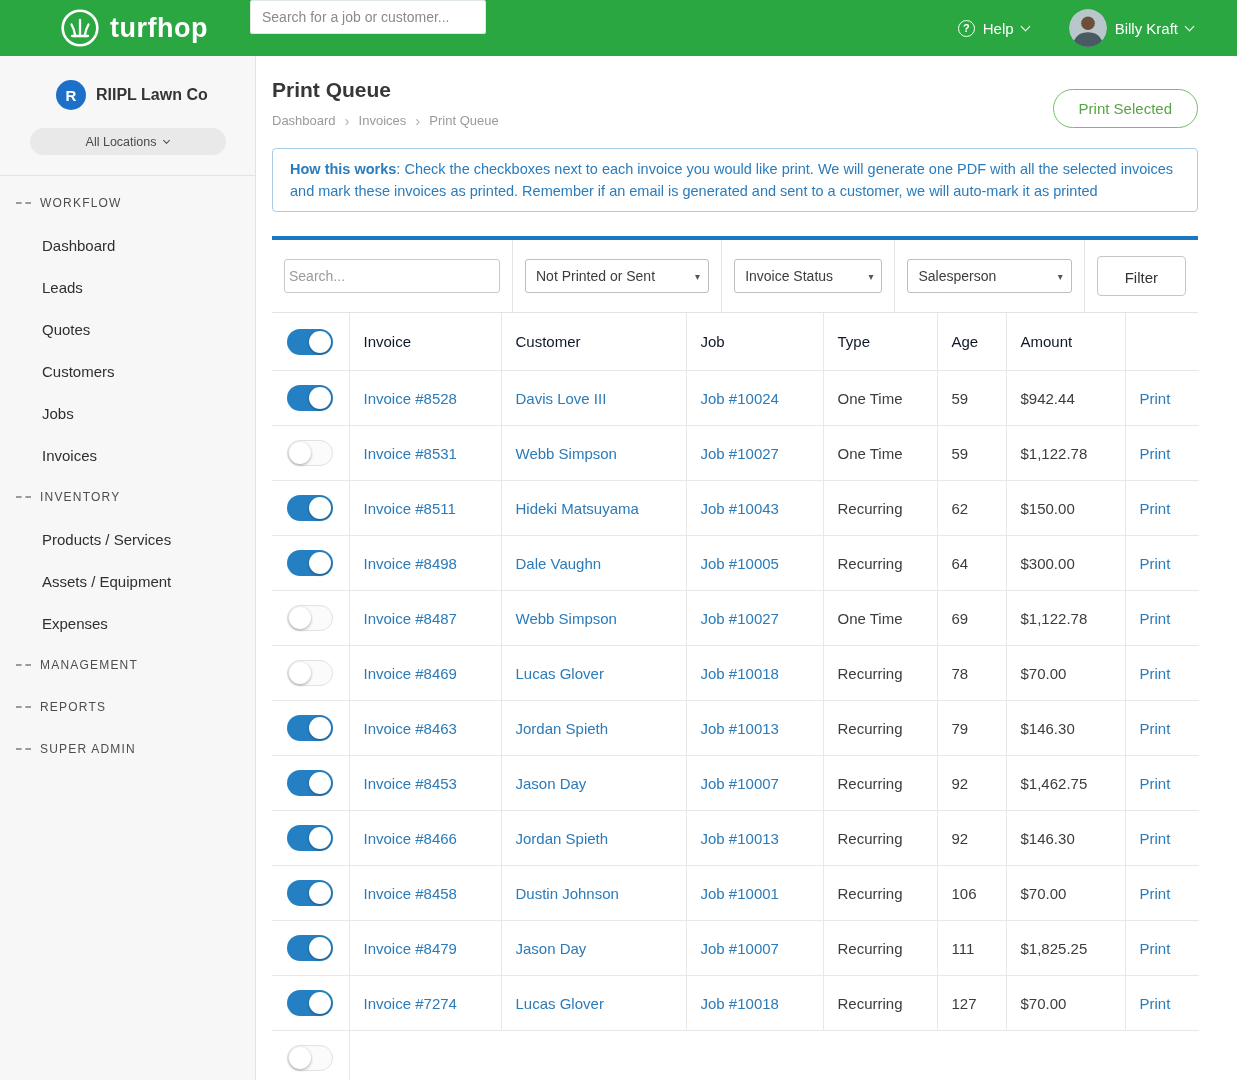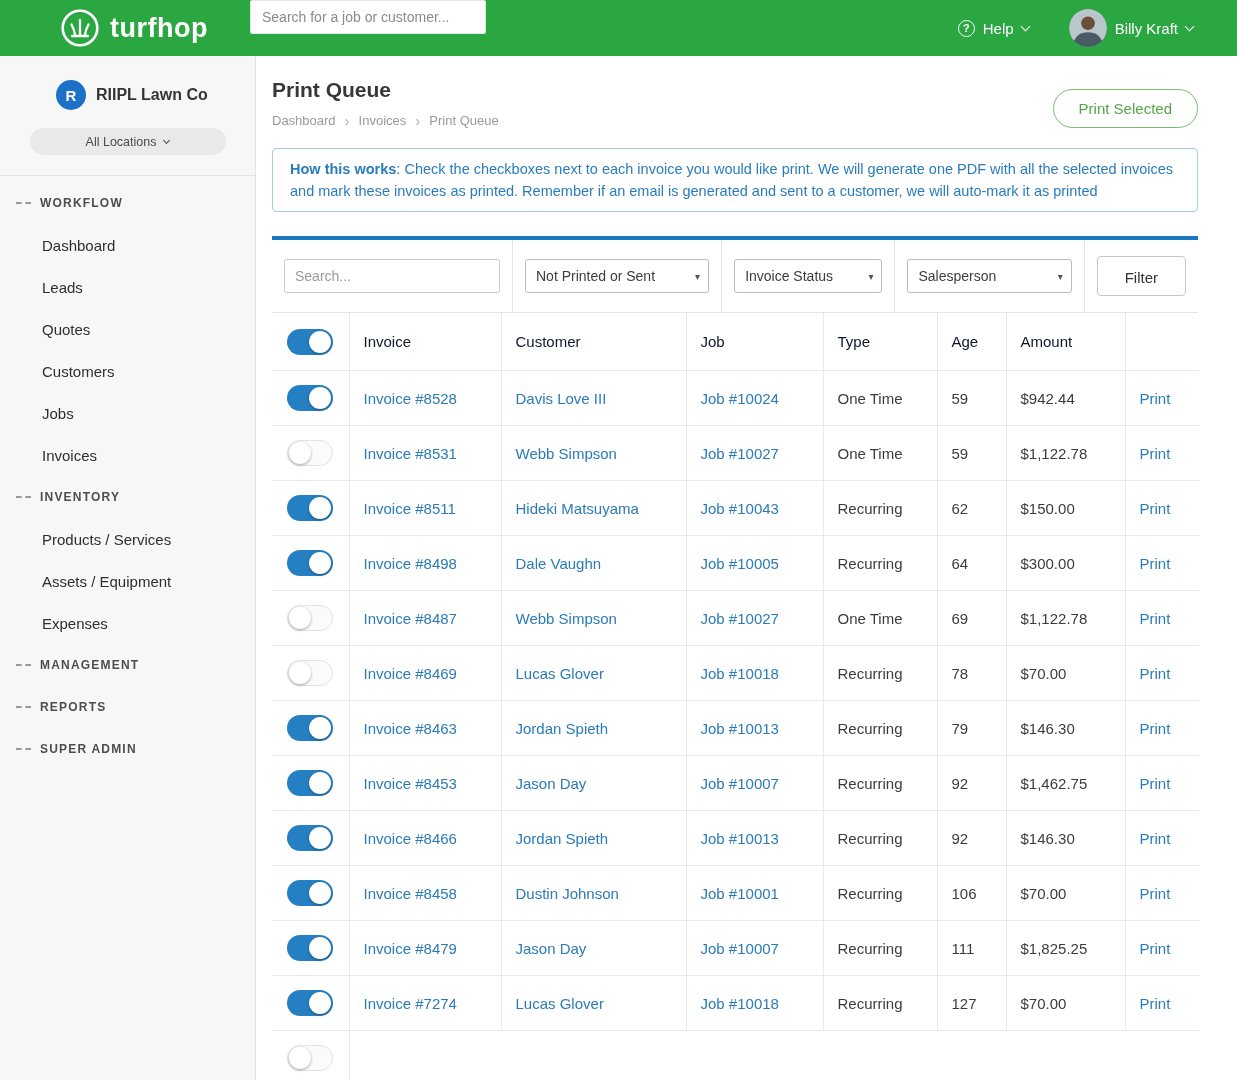--- a/index.html
+++ b/index.html
@@ -26,21 +26,21 @@
   
   .company { display: flex; align-items: center; gap: 10px; padding: 24px 0 0 56px; cursor: pointer; }
   .r-badge { width: 30px; height: 30px; border-radius: 50%; background: #1d70c8; color: #fff; display: inline-flex; align-items: center; justify-content: center; font-size: 15px; font-weight: 700; flex: none; }
   .company-name { font-size: 16px; font-weight: 700; color: #343434; }
   .locations { margin: 18px auto 0; width: 196px; height: 27px; background: #e9e9e9; border-radius: 14px; display: flex; align-items: center; justify-content: center; gap: 8px; font-size: 12.5px; color: #4a4a4a; cursor: pointer; }
   .locations .chev { width: 5px; height: 5px; border-width: 1.4px; top: -1px; }
   .sidebar-divider { margin-top: 20px; border-bottom: 1px solid #e3e3e3; }
   .sidebar-nav { padding-top: 6px; }
   .nav-section { height: 42px; display: flex; align-items: center; gap: 9px; padding-left: 16px; cursor: pointer; }
   .dash-icon { width: 15px; border-top: 2px dashed #9a9a9a; display: inline-block; }
-  .nav-section-label { font-size: 12px; font-weight: 700; letter-spacing: 1.2px; color: #4d4d4d; }
+  .nav-section-label { font-size: 12px; font-weight: 400; letter-spacing: 1.2px; color: #4d4d4d; }
   .nav-item { height: 42px; display: flex; align-items: center; padding-left: 42px; font-size: 15px; color: #2f2f2f; cursor: pointer; }
 
   
   .page-head { display: flex; justify-content: space-between; align-items: flex-end; }
   .page-title { font-size: 21px; font-weight: 700; color: #373737; padding-top: 8px; }
   .breadcrumb { margin-top: 11px; font-size: 13px; color: #9a9a9a; display: flex; align-items: center; }
   .bc-item { cursor: pointer; }
   .bc-item.current { cursor: default; }
   .bc-sep { margin: 0 9px; color: #b0b0b0; font-size: 15px; line-height: 1; }
   .print-selected { margin-top: 6px; background: #ffffff; color: #56a546; border: 1.5px solid #79bd6e; border-radius: 21px; padding: 10px 25px; font-size: 15px; font-family: inherit; cursor: pointer; }
@@ -52,21 +52,21 @@
   
   .table-card { margin-top: 24px; border-top: 4px solid #1a78c2; }
   .filter-row { display: flex; border-bottom: 1px solid #e4e4e4; }
   .f-cell { padding: 16px 12px; display: flex; align-items: center; }
   .f-cell + .f-cell { border-left: 1px solid #e4e4e4; }
   .f-search { width: 241px; }
   .f-printed { width: 210px; }
   .f-status { width: 174px; }
   .f-sales { width: 190px; }
   .f-last { flex: 1; }
-  .table-search { width: 100%; height: 34px; border: 1px solid #c9c9c9; border-radius: 3px; padding: 0 10px; font-size: 14px; color: #444; outline: none; font-family: inherit; }
+  .table-search { width: 100%; height: 34px; border: 1px solid #c9c9c9; border-radius: 3px; padding: 0 4px; font-size: 14px; color: #444; outline: none; font-family: inherit; }
   .table-search::placeholder { color: #9a9a9a; }
   .select { position: relative; width: 100%; height: 34px; border: 1px solid #bdbdbd; border-radius: 3px; background: #fff; display: flex; align-items: center; padding: 0 24px 0 10px; font-size: 14px; color: #3d3d3d; cursor: pointer; }
   .select .caret { position: absolute; right: 8px; font-size: 10px; color: #555; }
   .filter-btn { height: 40px; padding: 12px 27px; background: #ffffff; border: 1px solid #c6c6c6; border-radius: 4px; font-size: 15px; color: #333; font-family: inherit; cursor: pointer; }
 
   table { width: 100%; border-collapse: collapse; table-layout: fixed; }
   col.w-toggle { width: 77px; } col.w-invoice { width: 152px; } col.w-customer { width: 185px; }
   col.w-job { width: 137px; } col.w-type { width: 114px; } col.w-age { width: 69px; }
   col.w-amount { width: 119px; } col.w-print { width: 74px; }
   th, td { border-bottom: 1px solid #e8e8e8; text-align: left; font-size: 15px; padding: 17px 14px; vertical-align: middle; }

